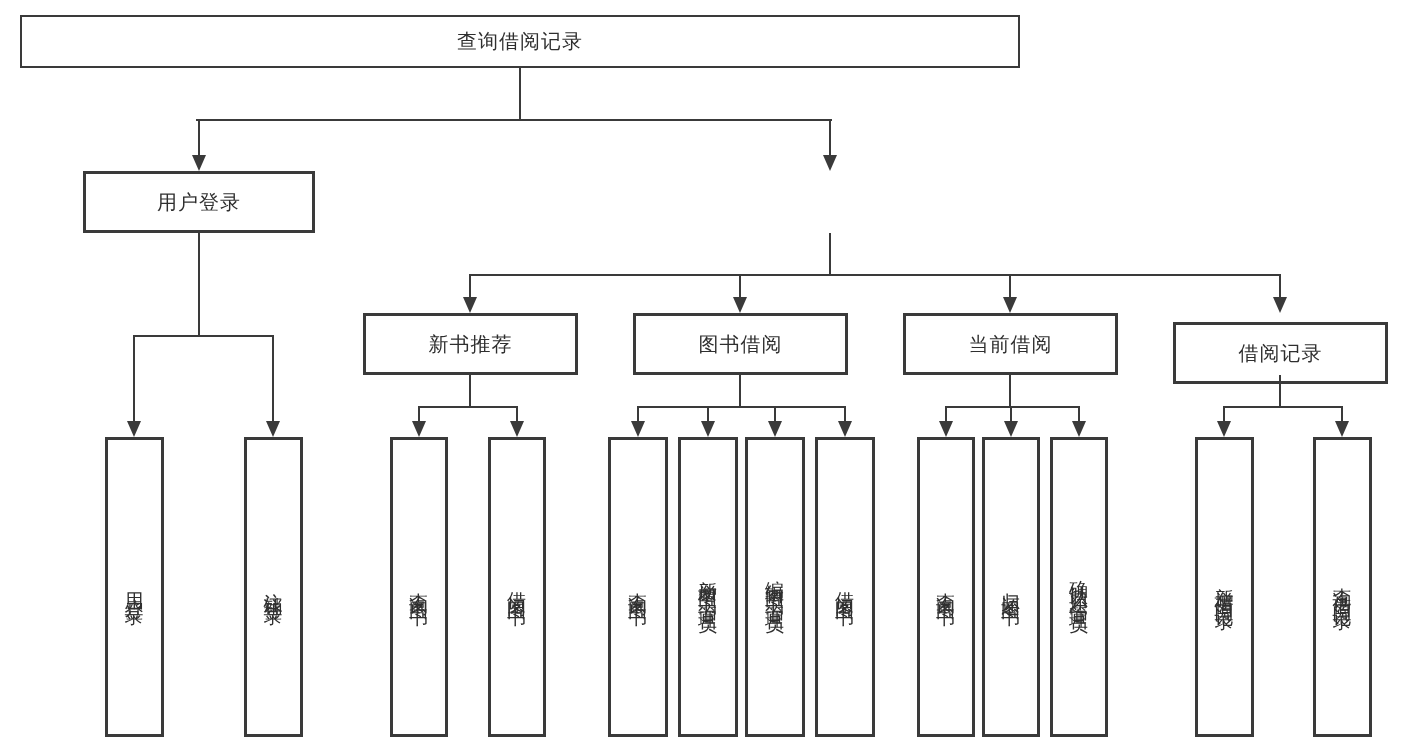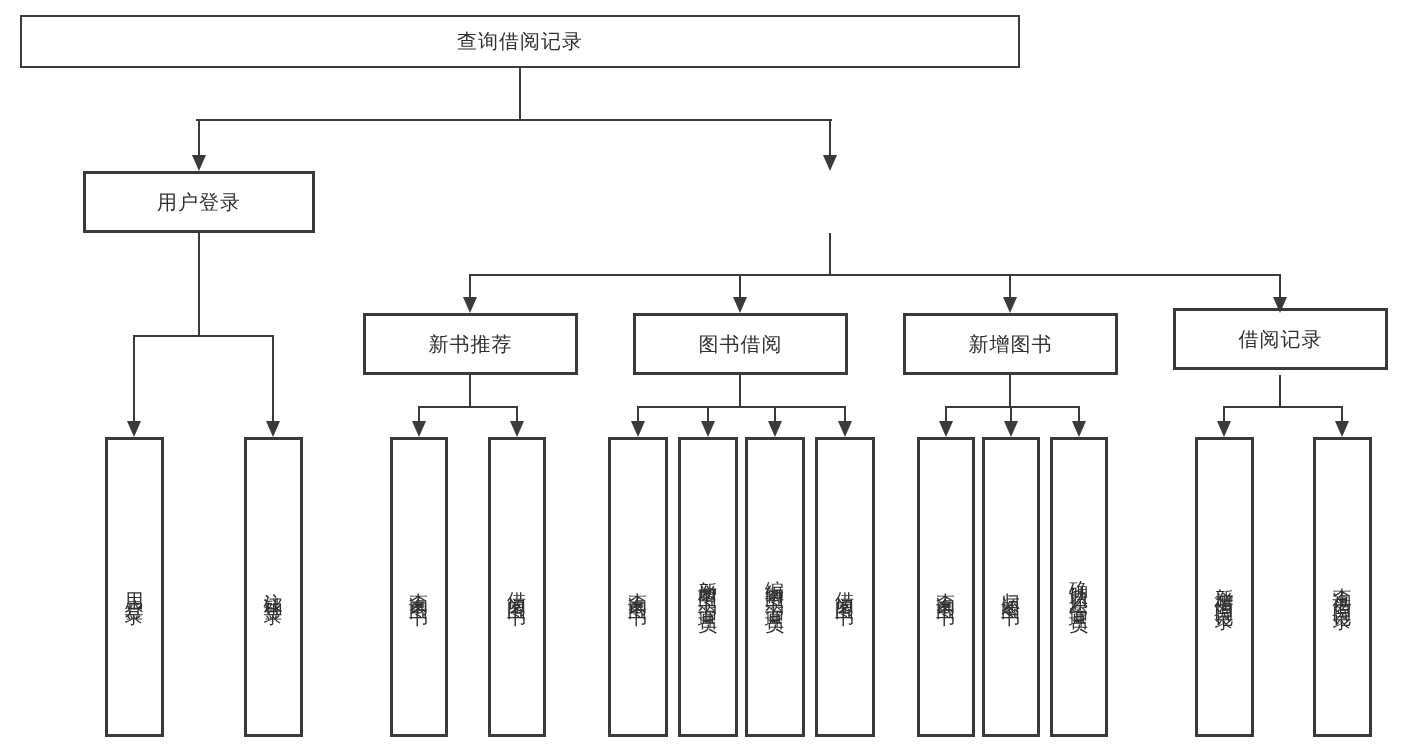--- a/index.html
+++ b/index.html
@@ -66,23 +66,23 @@
 
   <div class="node root" style="left:20px;top:15px;width:1000px;height:53px">查询借阅记录</div>
 
   <div class="node" style="left:83px;top:171px;width:232px;height:62px">用户登录</div>
 
 
   <div class="node" style="left:363px;top:313px;width:215px;height:62px">新书推荐</div>
 
   <div class="node" style="left:633px;top:313px;width:215px;height:62px">图书借阅</div>
 
-  <div class="node" style="left:903px;top:313px;width:215px;height:62px">新增图书</div>
+  <div class="node" style="left:903px;top:313px;width:215px;height:62px">当前借阅</div>
 
-  <div class="node" style="left:1173px;top:308px;width:215px;height:62px">借阅记录</div>
+  <div class="node" style="left:1173px;top:322px;width:215px;height:62px">借阅记录</div>
 
   <div class="leaf" style="left:105px;width:59px">
     <span>用户登录</span>
     </div>
   <div class="leaf" style="left:244px;width:59px">
     <span>注销登录</span>
     </div>
 
   <div class="leaf" style="left:390px;width:58px">
     <span>查询图书</span>

